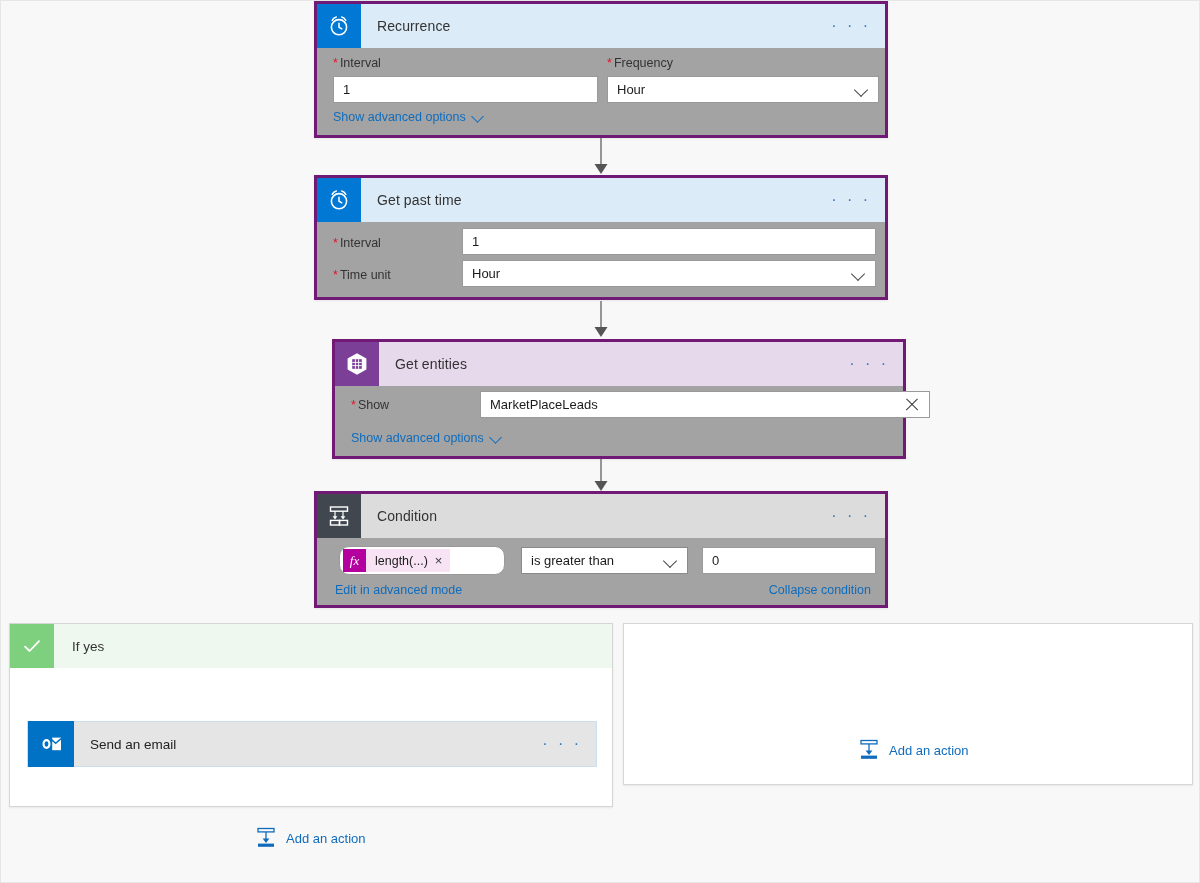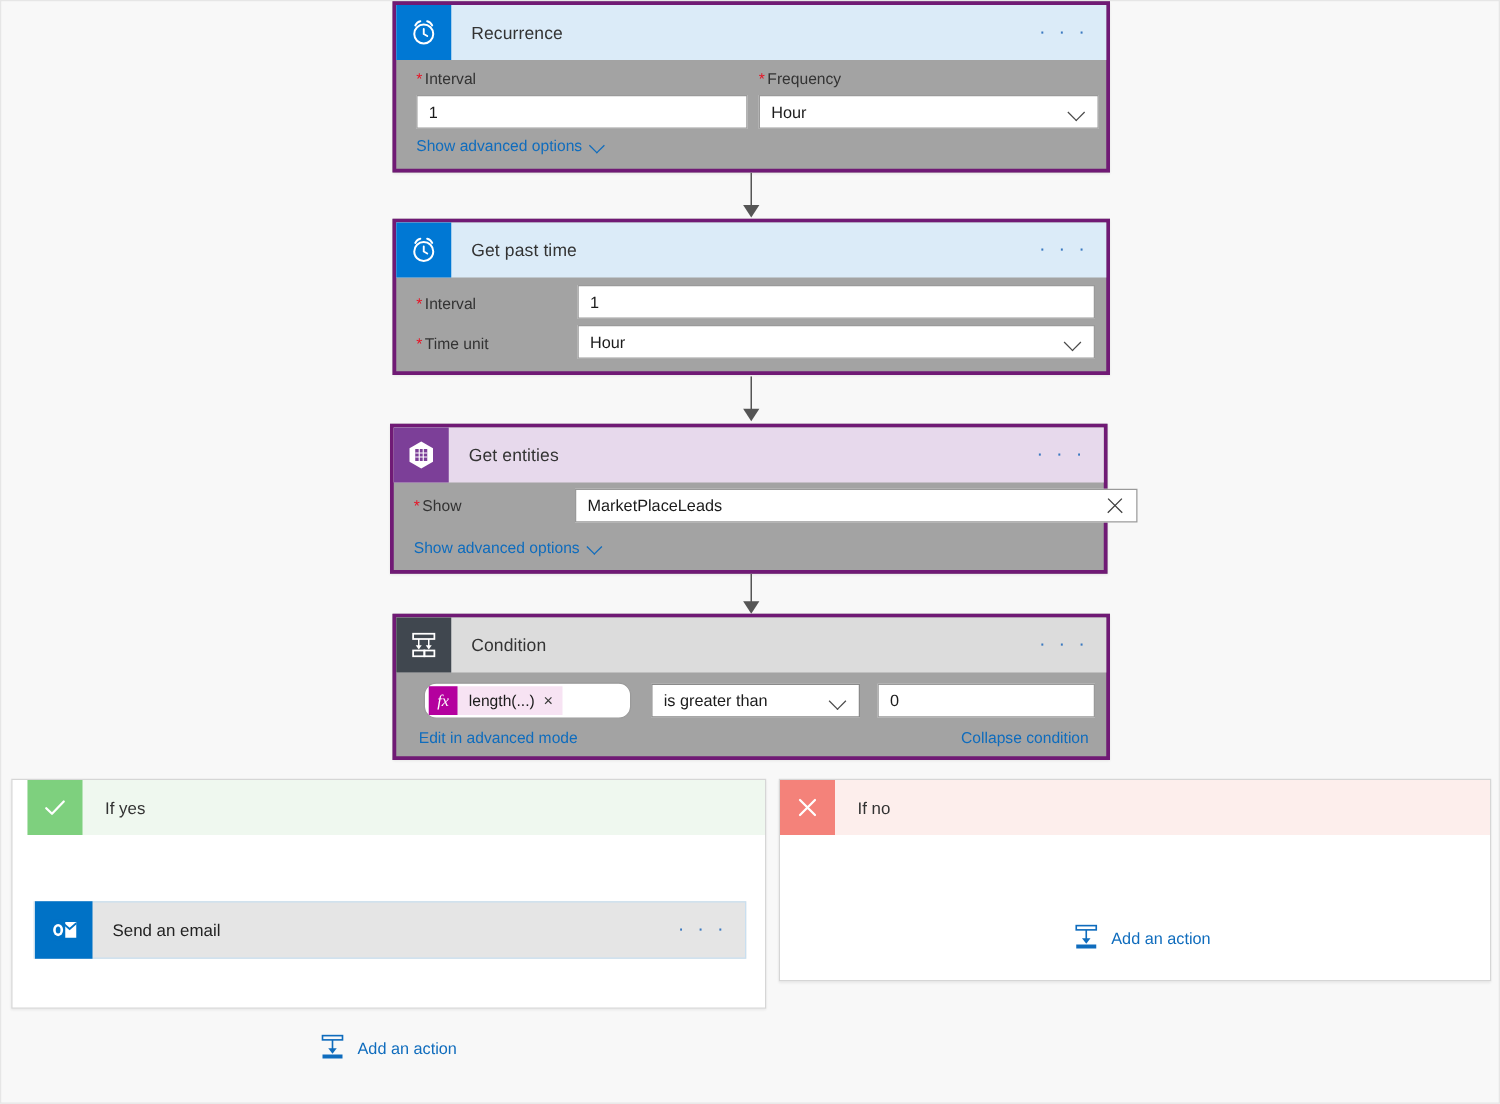--- a/index.html
+++ b/index.html
@@ -349,21 +349,21 @@
     </div>
   </div>
 
   <div class="connector" style="left:588px; top:300px;">
     <svg width="24" height="38" viewBox="0 0 24 38">
       <line x1="12" y1="0" x2="12" y2="30" stroke="#555555" stroke-width="1.2"></line>
       <path d="M12 36 L5.5 26 L18.5 26 Z" fill="#555555"></path>
     </svg>
   </div>
 
-  <div class="card" style="left:311px; top:338px; width:574px; height:120px;">
+  <div class="card" style="left:331px; top:338px; width:574px; height:120px;">
     <div class="card-header hdr-purple">
       <div class="card-icon ico-purple">
         <svg width="26" height="26" viewBox="0 0 26 26">
           <polygon points="13,2.2 22.4,7.6 22.4,18.4 13,23.8 3.6,18.4 3.6,7.6" fill="#ffffff"></polygon>
           <rect x="8.2" y="8.2" width="9.6" height="9.6" fill="#7c3f98"></rect>
           <g stroke="#ffffff" stroke-width="0.9">
             <line x1="8.2" y1="11.4" x2="17.8" y2="11.4"></line>
             <line x1="8.2" y1="14.6" x2="17.8" y2="14.6"></line>
             <line x1="11.4" y1="8.2" x2="11.4" y2="17.8"></line>
             <line x1="14.6" y1="8.2" x2="14.6" y2="17.8"></line>
@@ -436,21 +436,21 @@
 
       <div style="position:absolute; left:18px; top:88px;">
         <span class="link">Edit in advanced mode</span>
       </div>
       <div style="position:absolute; right:14px; top:88px;">
         <span class="link">Collapse condition</span>
       </div>
     </div>
   </div>
 
-  <div class="branch" style="left:8px; top:622px; width:604px; height:184px;padding-left:12px;">
+  <div class="branch" style="left:8px; top:622px; width:604px; height:184px;">
     <div class="branch-header hdr-green">
       <div class="branch-badge badge-green">
         <svg width="24" height="24" viewBox="0 0 24 24">
           <path d="M5 12.6 L9.6 17 L19 7.2" fill="none" stroke="#ffffff" stroke-width="1.8" stroke-linecap="round" stroke-linejoin="round"></path>
         </svg>
       </div>
       <span class="branch-title">If yes</span>
     </div>
 
     <div class="action-card" style="left:17px; top:97px; width:570px;">
@@ -472,28 +472,20 @@
         <rect x="3" y="2.5" width="16" height="3.4" fill="none" stroke="#0f6cbd" stroke-width="1.3"></rect>
         <line x1="11" y1="5.9" x2="11" y2="14" stroke="#0f6cbd" stroke-width="1.3"></line>
         <path d="M11 17 L7.6 12.6 L14.4 12.6 Z" fill="#0f6cbd"></path>
         <rect x="3" y="17.6" width="16" height="3.2" fill="#0f6cbd"></rect>
       </svg>
       <span class="add-action-label">Add an action</span>
     </div>
   </div>
 
   <div class="branch" style="left:622px; top:622px; width:570px; height:162px;">
-    <div class="branch-header hdr-red">
-      <div class="branch-badge badge-red">
-        <svg width="24" height="24" viewBox="0 0 24 24">
-          <path d="M6 6 L18 18 M18 6 L6 18" fill="none" stroke="#ffffff" stroke-width="1.8" stroke-linecap="round"></path>
-        </svg>
-      </div>
-      <span class="branch-title">If no</span>
-    </div>
     <div class="add-action" style="left:234px; top:114px;">
       <svg width="22" height="24" viewBox="0 0 22 24">
         <rect x="3" y="2.5" width="16" height="3.4" fill="none" stroke="#0f6cbd" stroke-width="1.3"></rect>
         <line x1="11" y1="5.9" x2="11" y2="14" stroke="#0f6cbd" stroke-width="1.3"></line>
         <path d="M11 17 L7.6 12.6 L14.4 12.6 Z" fill="#0f6cbd"></path>
         <rect x="3" y="17.6" width="16" height="3.2" fill="#0f6cbd"></rect>
       </svg>
       <span class="add-action-label">Add an action</span>
     </div>
   </div>

